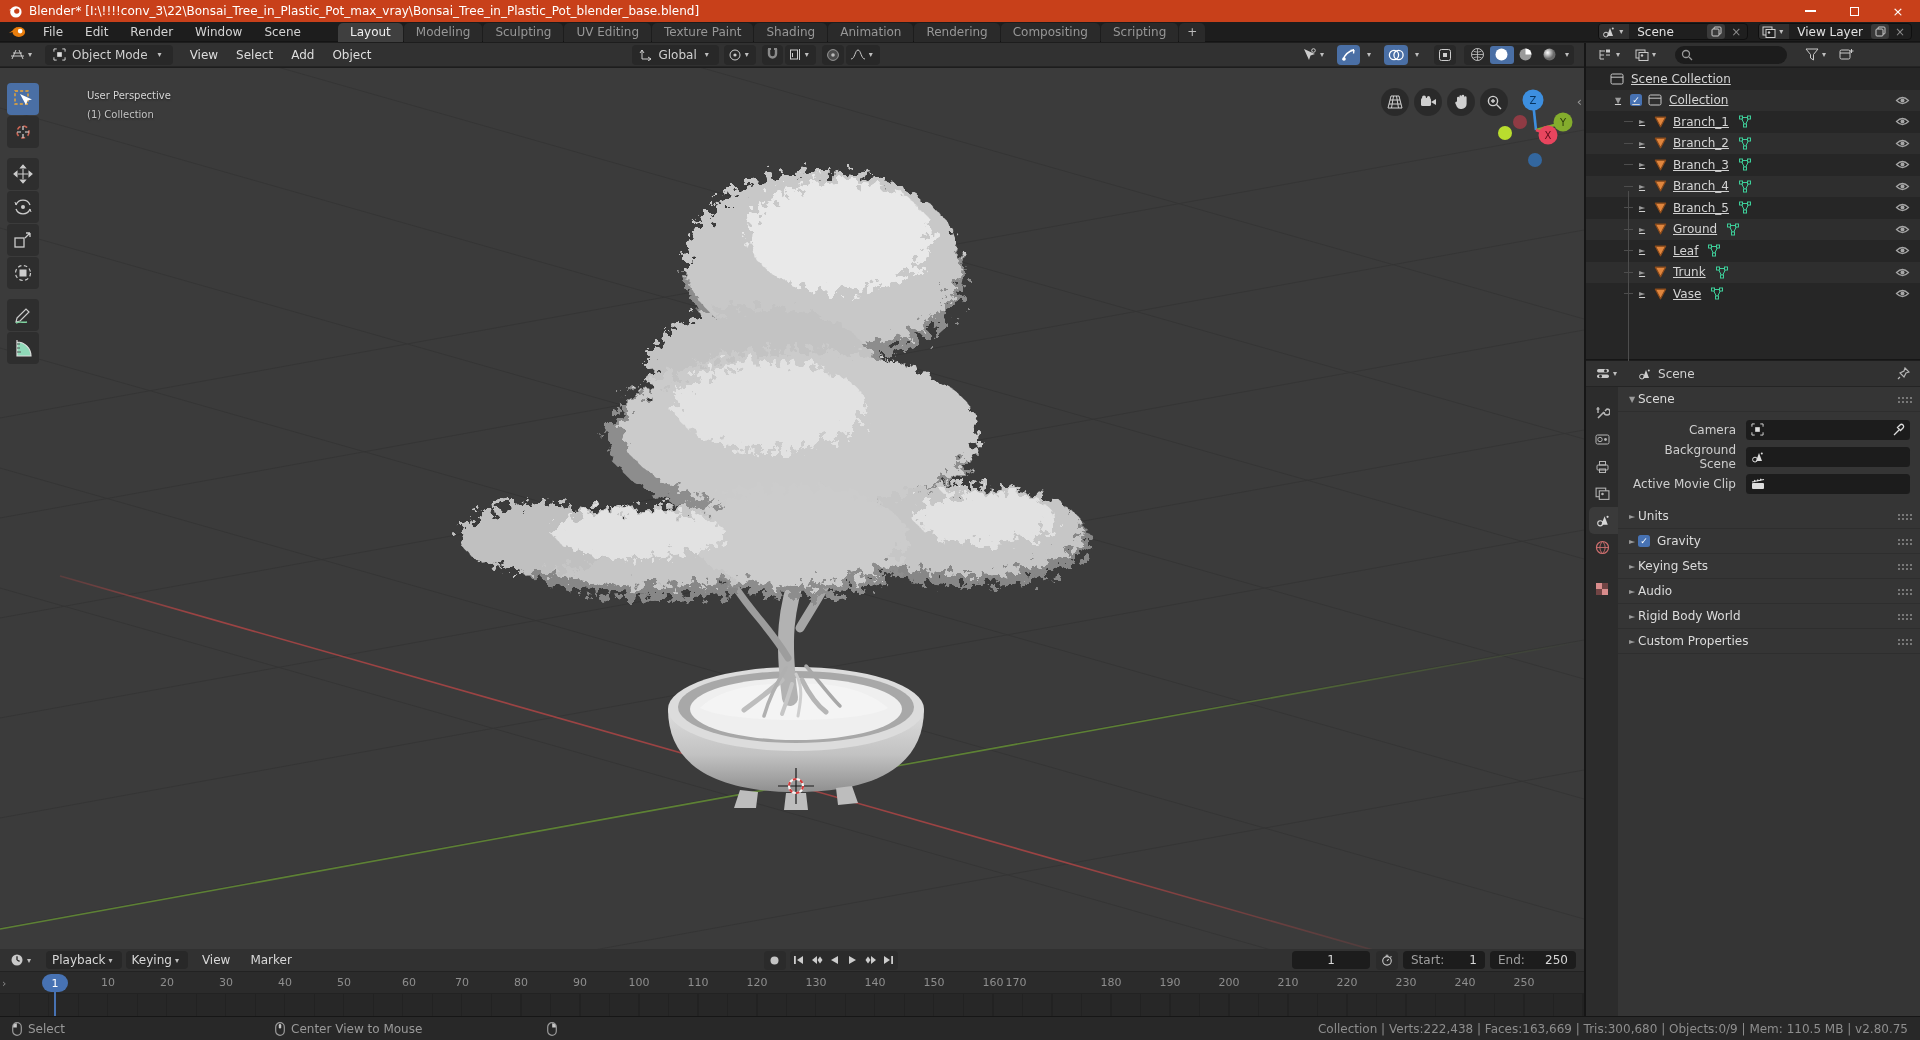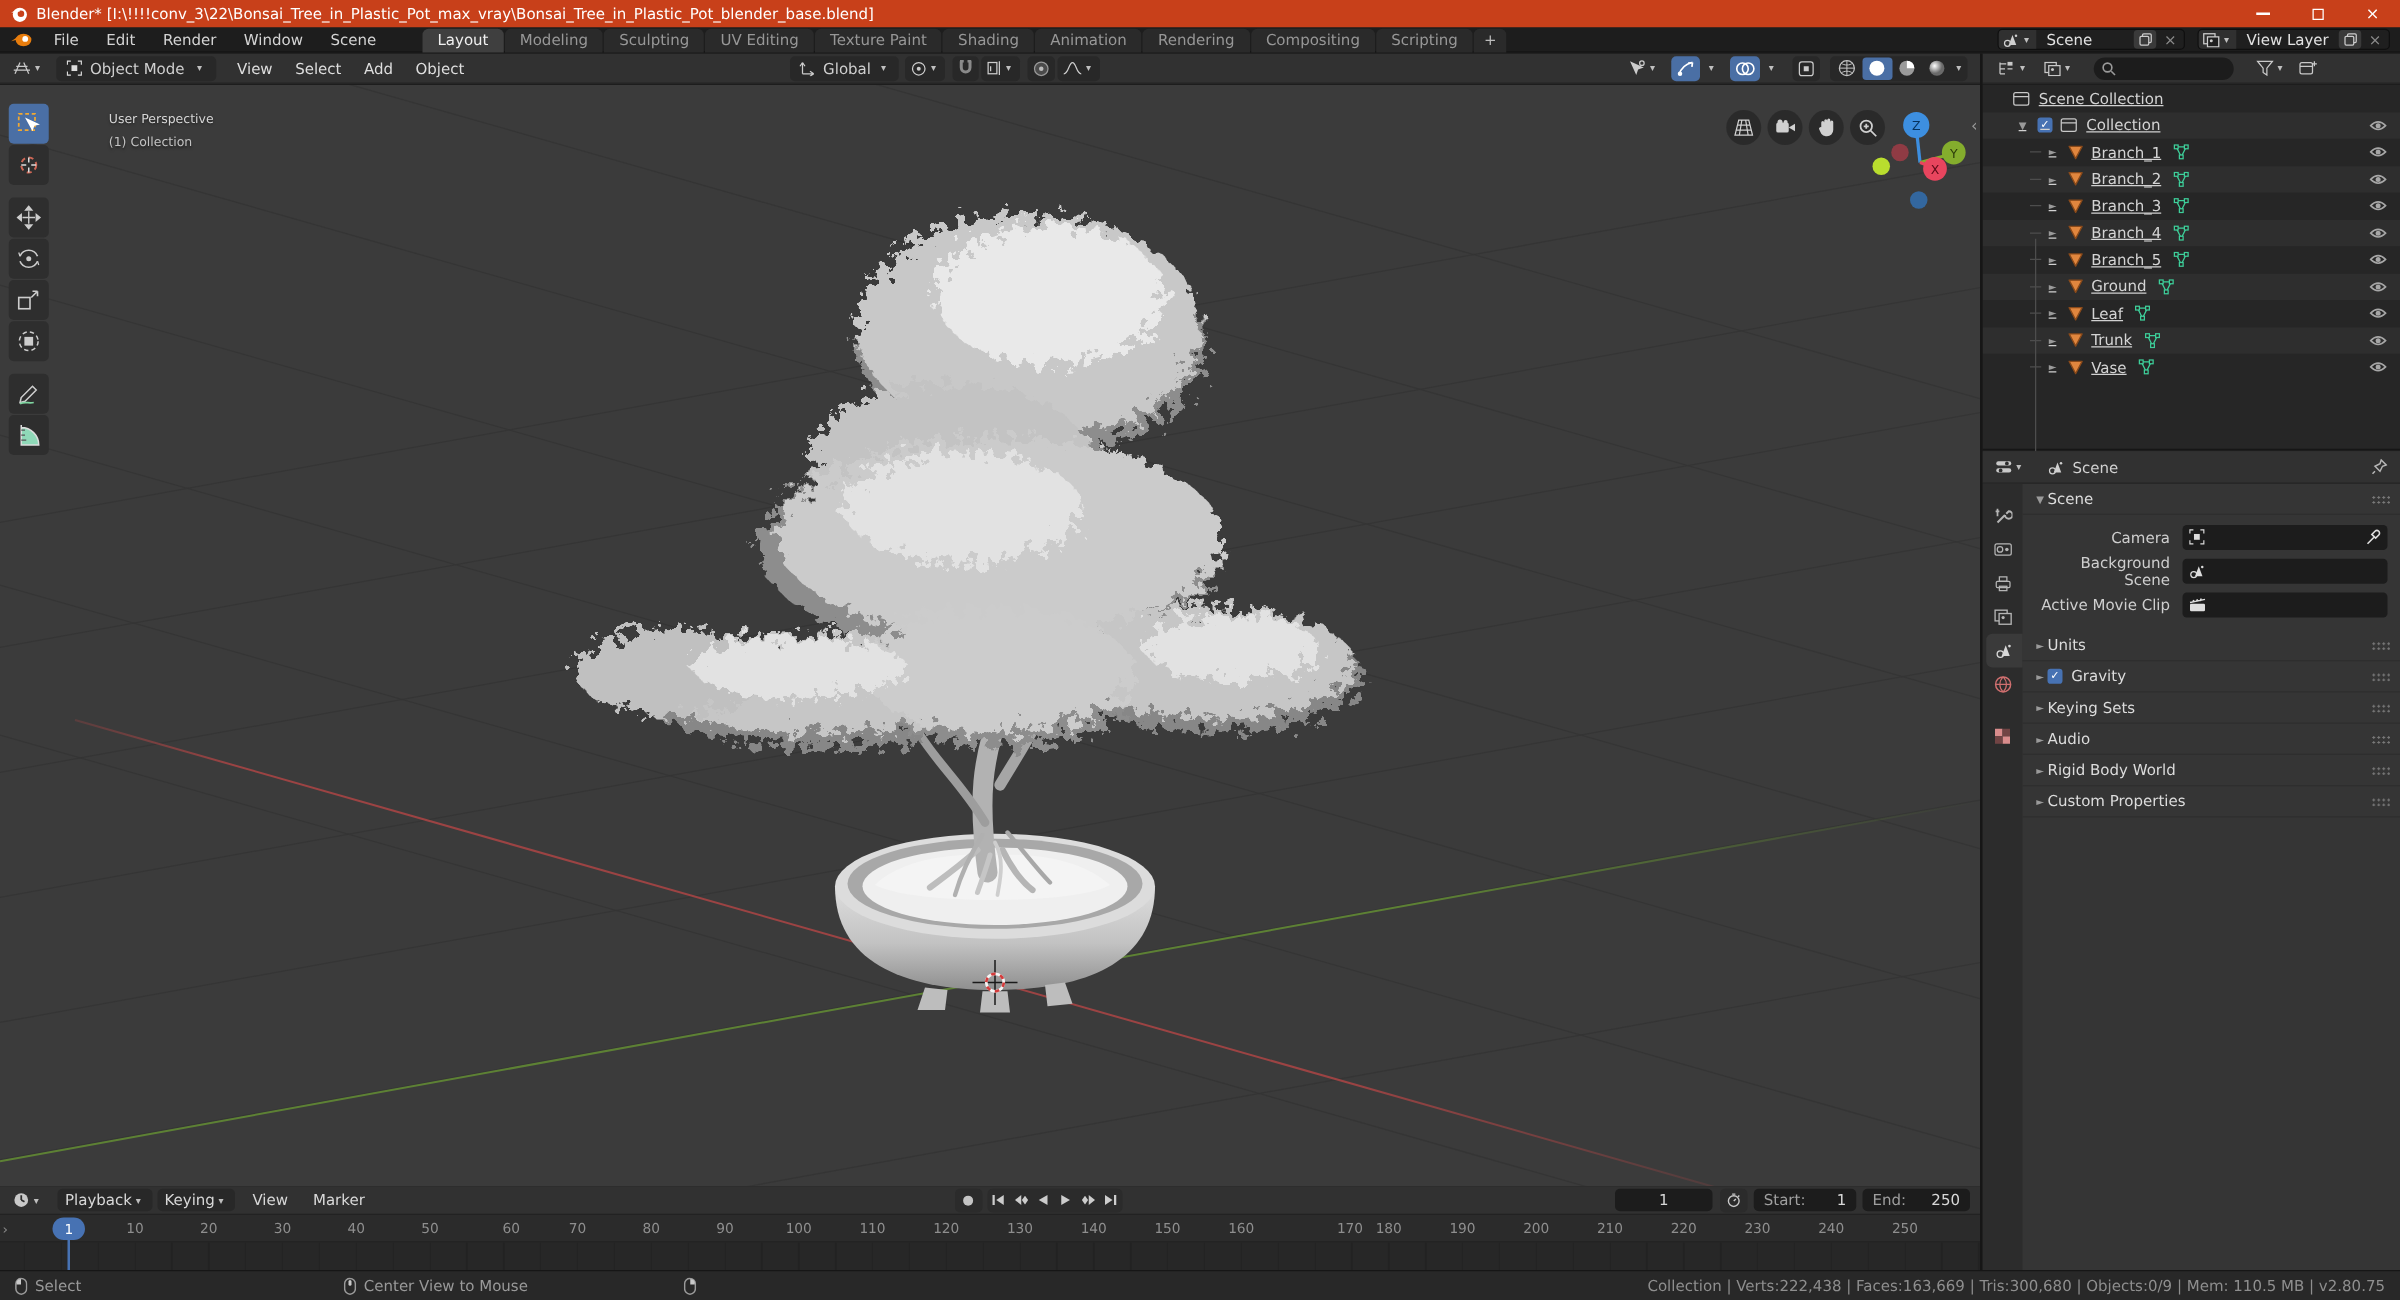--- a/index.html
+++ b/index.html
@@ -1009,21 +1009,21 @@
       <span class="tick" style="left:442px">70</span>
       <span class="tick" style="left:501px">80</span>
       <span class="tick" style="left:560px">90</span>
       <span class="tick" style="left:619px">100</span>
       <span class="tick" style="left:678px">110</span>
       <span class="tick" style="left:737px">120</span>
       <span class="tick" style="left:796px">130</span>
       <span class="tick" style="left:855px">140</span>
       <span class="tick" style="left:914px">150</span>
       <span class="tick" style="left:973px">160</span>
-      <span class="tick" style="left:1060px">170</span>
+      <span class="tick" style="left:996px">170</span>
       <span class="tick" style="left:1091px">180</span>
       <span class="tick" style="left:1150px">190</span>
       <span class="tick" style="left:1209px">200</span>
       <span class="tick" style="left:1268px">210</span>
       <span class="tick" style="left:1327px">220</span>
       <span class="tick" style="left:1386px">230</span>
       <span class="tick" style="left:1445px">240</span>
       <span class="tick" style="left:1504px">250</span>
       <div class="cf-badge" style="left:42px">
           <span>1</span>

